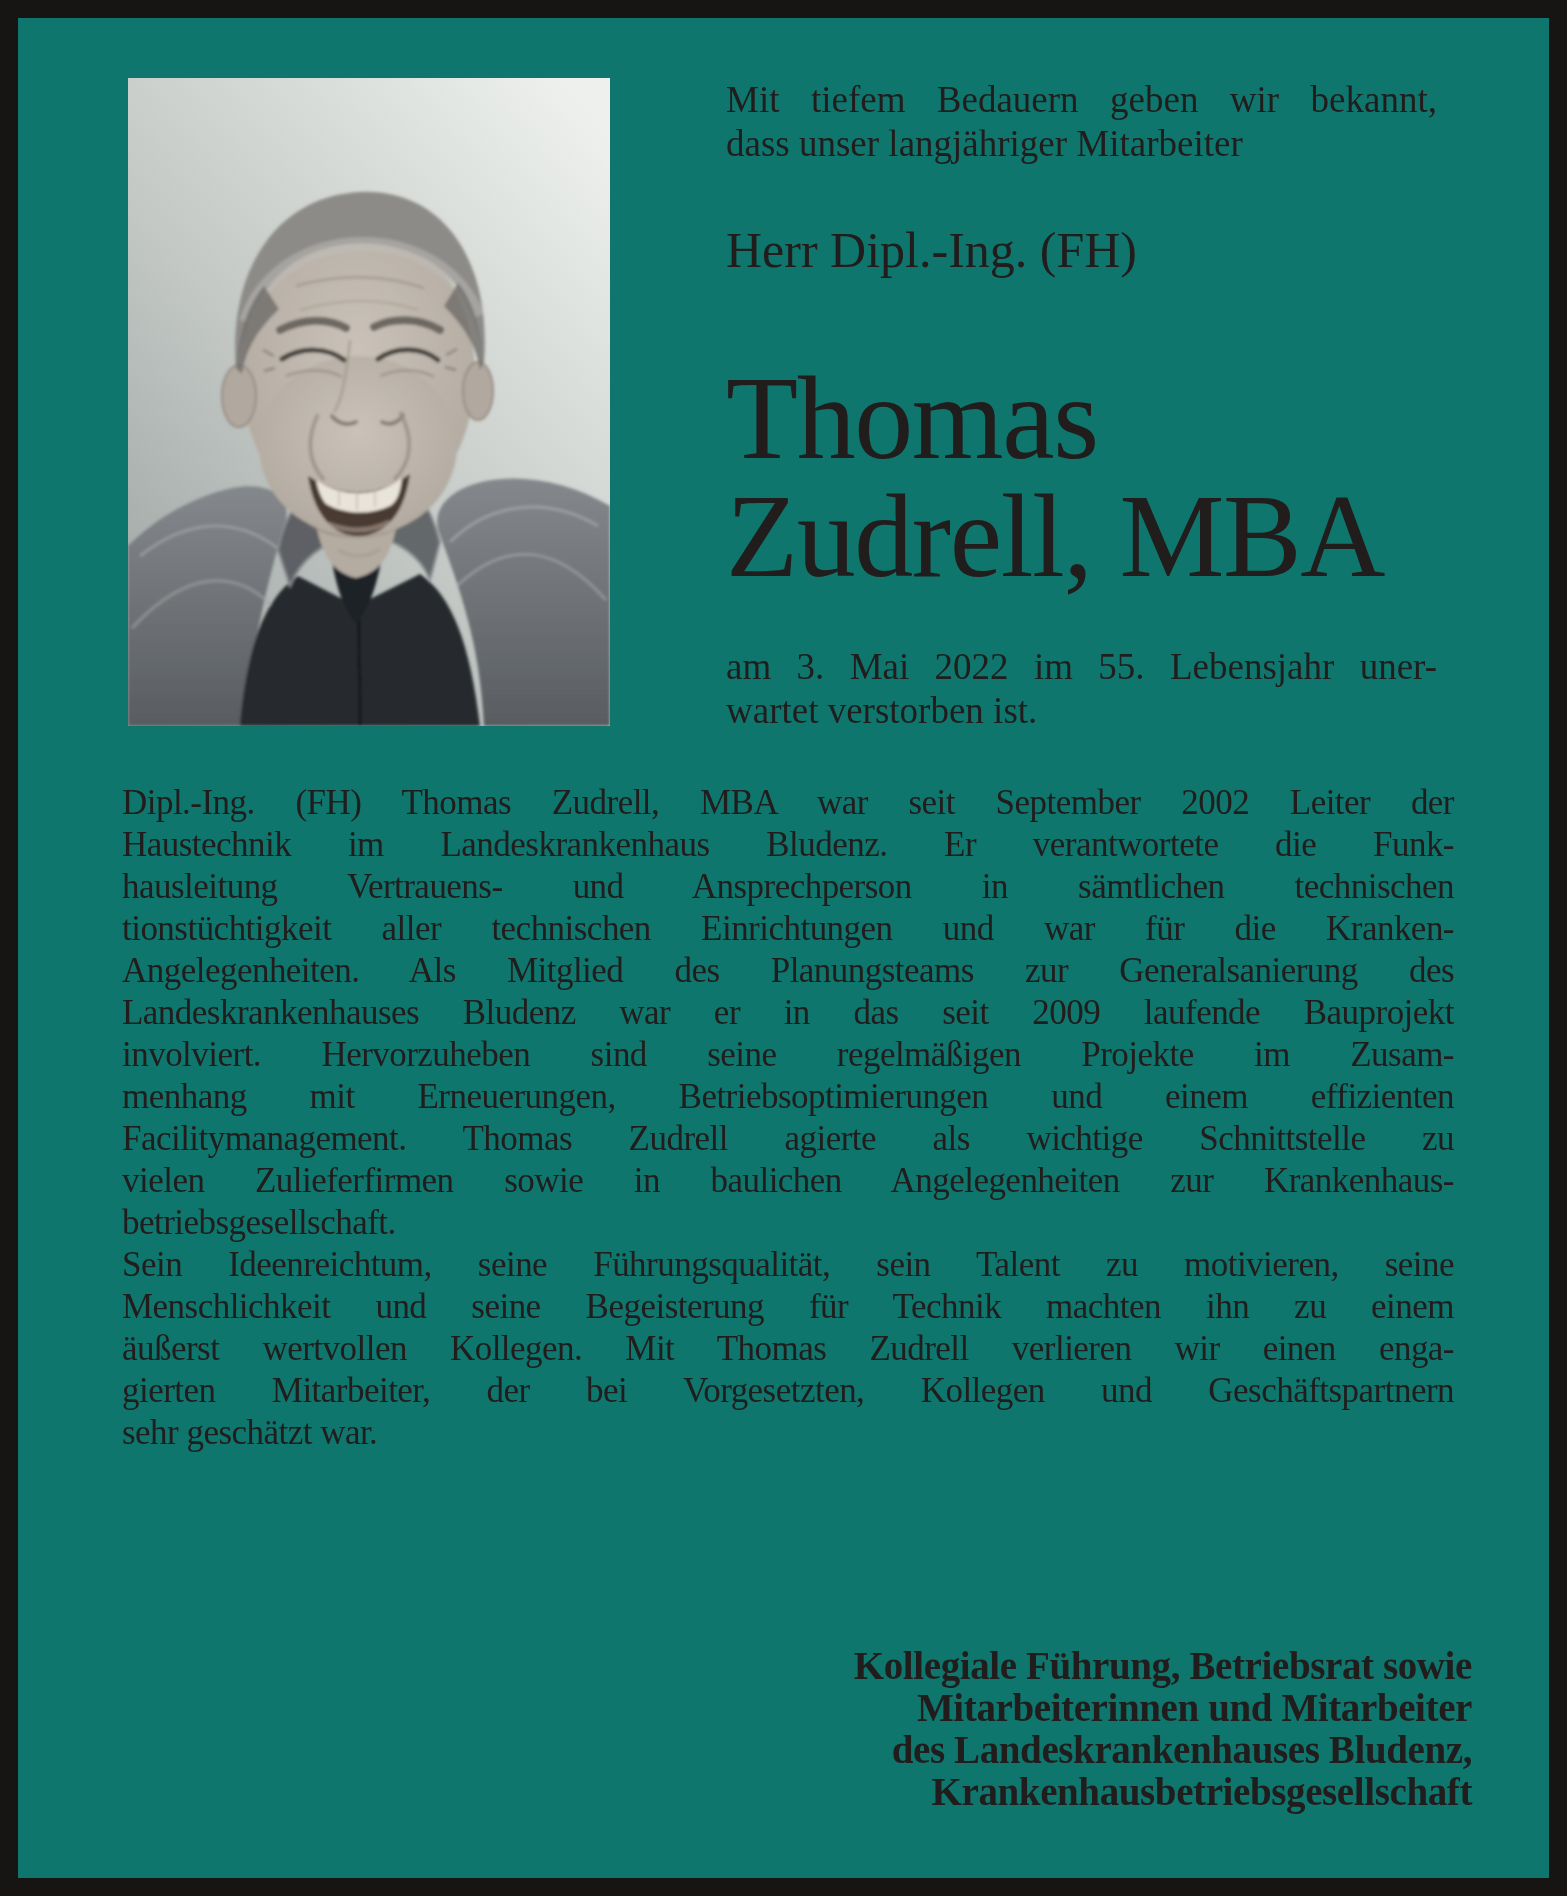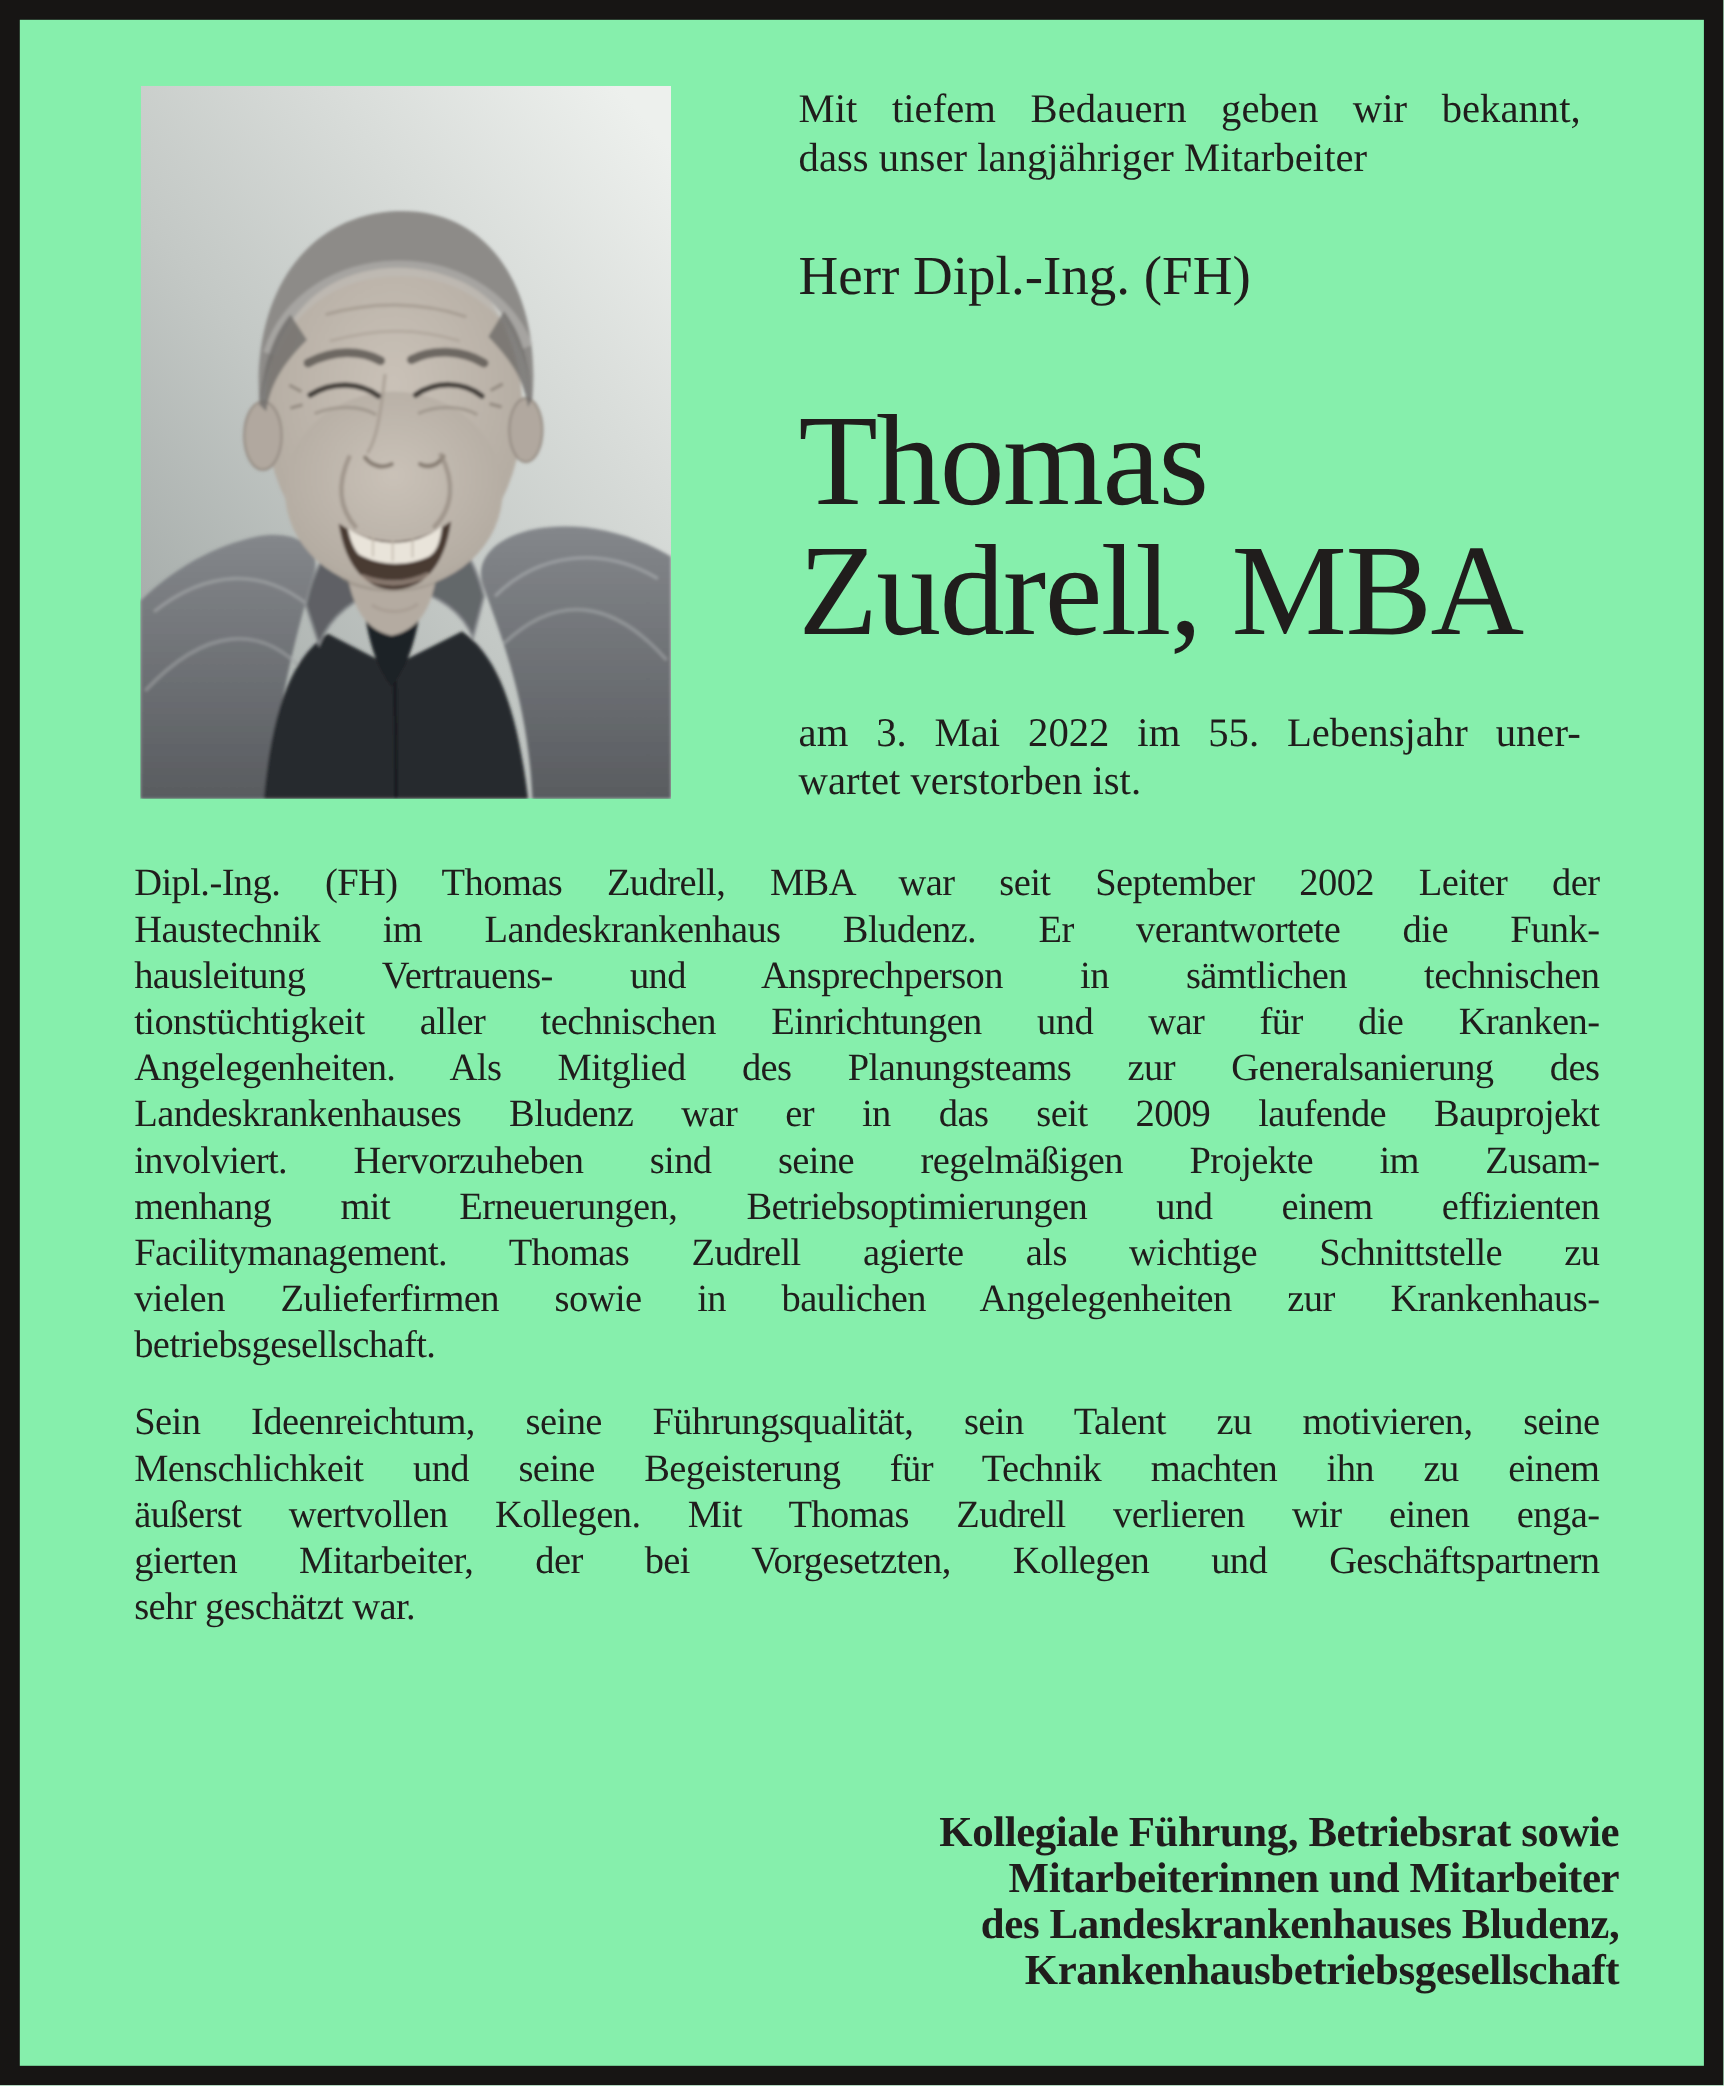--- a/index.html
+++ b/index.html
@@ -4,21 +4,21 @@
 <style>
   html, body {
     margin: 0;
     padding: 0;
     background: #ffffff;
   }
   .page {
     position: relative;
     width: 1567px;
     height: 1896px;
-    background: #86efac;
+    background: #0f766e;
     box-sizing: border-box;
     overflow: hidden;
     font-family: "Liberation Serif", "DejaVu Serif", serif;
     color: #201d1c;
   }
   .frame {
     position: absolute;
     inset: 0;
     border: 18px solid #171514;
     pointer-events: none;
@@ -64,21 +64,21 @@
   .body-text {
     position: absolute;
     left: 122px;
     top: 782px;
     width: 1332px;
     font-size: 35px;
     line-height: 42px;
     letter-spacing: -0.015em;
   }
   .body-text .para { margin: 0; }
-  .body-text .para + .para.gap1 { margin-top: 28px; }
+  .body-text .para + .para.gap1 { }
   .body-text .para + .para.gap2 { margin-top: 30px; }
 
   
   .signature {
     position: absolute;
     left: 122px;
     top: 1645px;
     width: 1350px;
     text-align: right;
     font-size: 39px;

